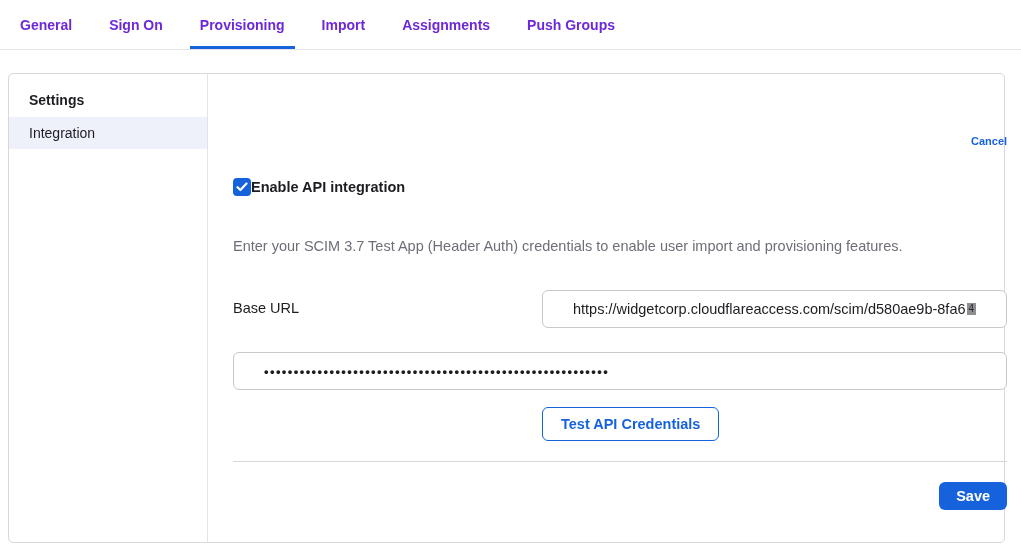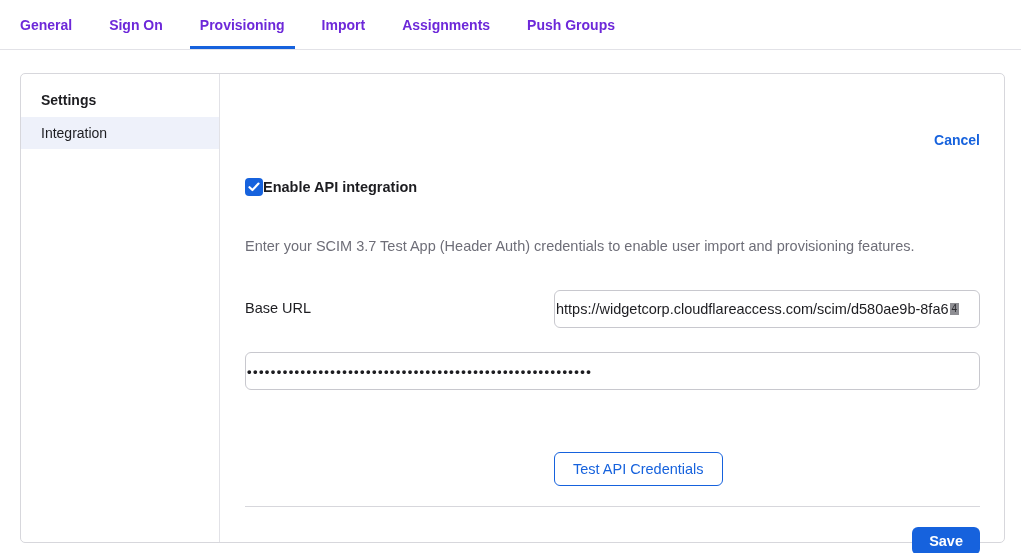--- a/index.html
+++ b/index.html
@@ -8,61 +8,61 @@
 
   
   .tabbar { display:flex; align-items:stretch; height:50px;
     border-bottom:1px solid #e2e2e7; padding-left:10px; }
   .tab { display:flex; align-items:center; padding:0 10px; margin-right:17px;
     font-size:14px; font-weight:700; color:#6d28d9; cursor:pointer;
     border-bottom:3px solid transparent; padding-top:3px;text-align:center; }
   .tab.active { border-bottom-color:#1662dd; }
 
   
-  .panel { position:absolute; left:20px; right:16px; top:73px; height:470px;
+  .panel { position:absolute; left:8px; right:16px; top:73px; height:470px;
     border:1px solid #d7d7dc; border-radius:5px; display:flex; background:#fff; }
 
   
   .side { width:199px; border-right:1px solid #e2e2e7; padding-top:9px; flex-shrink:0; }
   .side-heading { font-size:14px; font-weight:700; padding:9px 20px; }
   .side-item { font-size:14px; padding:8px 20px; cursor:pointer; }
   .side-item.selected { background:#eef1fa; }
 
   
   .main { flex:1; padding:24px 24px 0 25px; position:relative; }
   .cancel-row { text-align:right; margin-top:33px; }
-  .cancel-link { color:#1662dd; font-weight:700; font-size:14px;
+  .cancel-link { color:#1662dd; font-weight:700; font-size:11px;
     text-decoration:none; cursor:pointer; }
 
   .check-row { display:flex; align-items:center; margin-top:29px; }
   .checkbox { width:18px; height:18px; background:#1662dd; border-radius:4px;
     display:flex; align-items:center; justify-content:center; cursor:pointer;
     flex-shrink:0; }
   .checkbox svg { display:block; }
   .check-label { font-size:14.5px; font-weight:700; }
 
   .description { margin-top:42px; font-size:14.5px; color:#6e6e78; }
 
   .form-row { display:flex; align-items:flex-start; }
   .form-row.base { margin-top:36px; }
   .form-row.token { margin-top:24px; }
   .form-label { width:309px; flex-shrink:0; font-size:14.5px; padding-top:10px; }
   .input { flex:1; height:38px; border:1px solid #c8c8ce; border-radius:6px;
-    background:#fff; display:flex; align-items:center; padding:0 1px;
+    background:#fff; display:flex; align-items:center; padding:0 30px;
     font-size:14.5px; color:#1d1d21; overflow:hidden; white-space:nowrap; }
   .input .url-text { overflow:hidden; white-space:nowrap; }
   .sel-tail { background:#8e8e93; color:#2a2a2e; font-size:10px; padding:1px 2px;
     margin-left:1px; line-height:1; flex-shrink:0; }
   .dots { letter-spacing:1.4px; font-size:13px; font-weight:700;
     overflow:hidden; white-space:nowrap; }
 
   .btn-row { margin-left:309px; margin-top:17px; }
   .test-btn { display:inline-block; border:1px solid #1662dd; color:#1662dd;
     background:#fff; font-family:"Liberation Sans",sans-serif; font-size:14.5px;
-    font-weight:400; border-radius:6px; padding:8px 18px; cursor:pointer;margin-top:45px; }
+    font-weight:700; border-radius:6px; padding:8px 18px; cursor:pointer; }
 
   .divider { border:none; border-top:1px solid #d7d7dc; margin-top:20px; }
 
   .save-row { text-align:right; margin-top:20px; }
   .save-btn { background:#1662dd; color:#ffffff; border:none; border-radius:6px;
     font-family:"Liberation Sans",sans-serif; font-size:14.5px; font-weight:700;
     padding:6px 17px; cursor:pointer; }
 </style>
 </head>
 <body>

